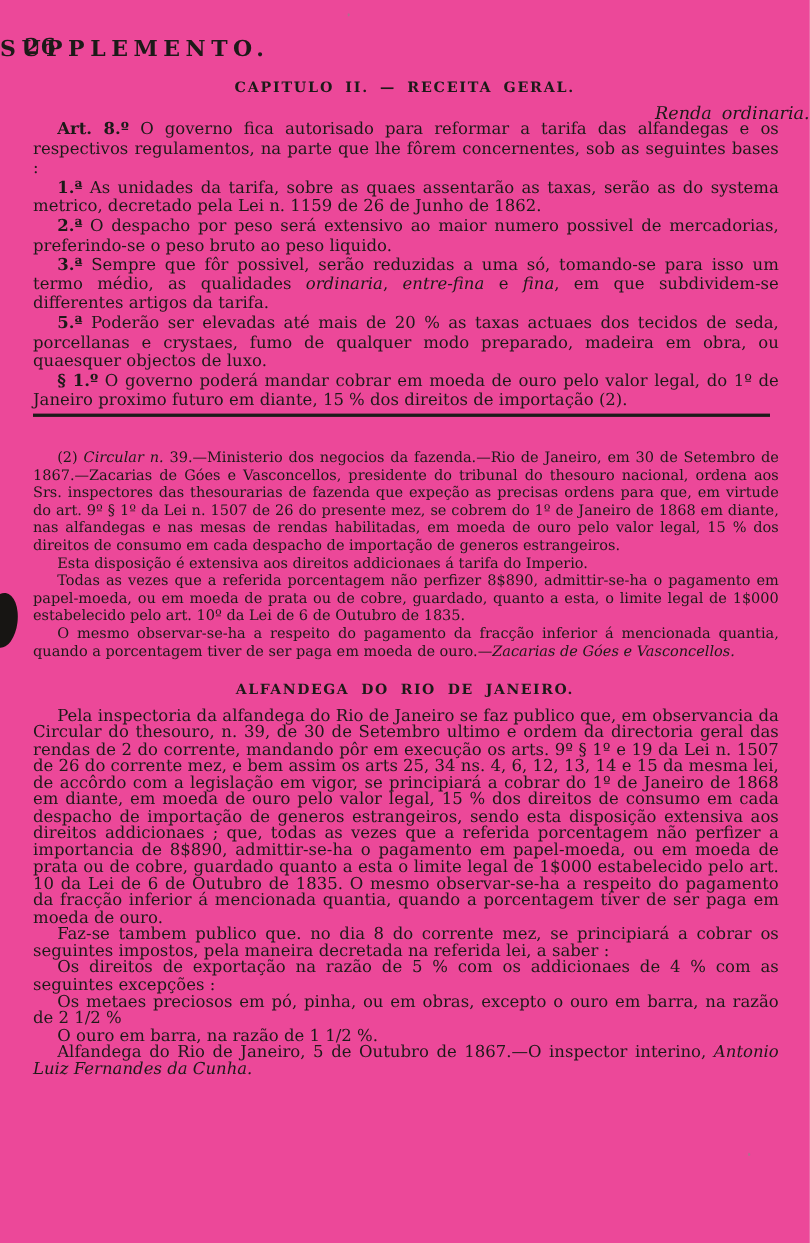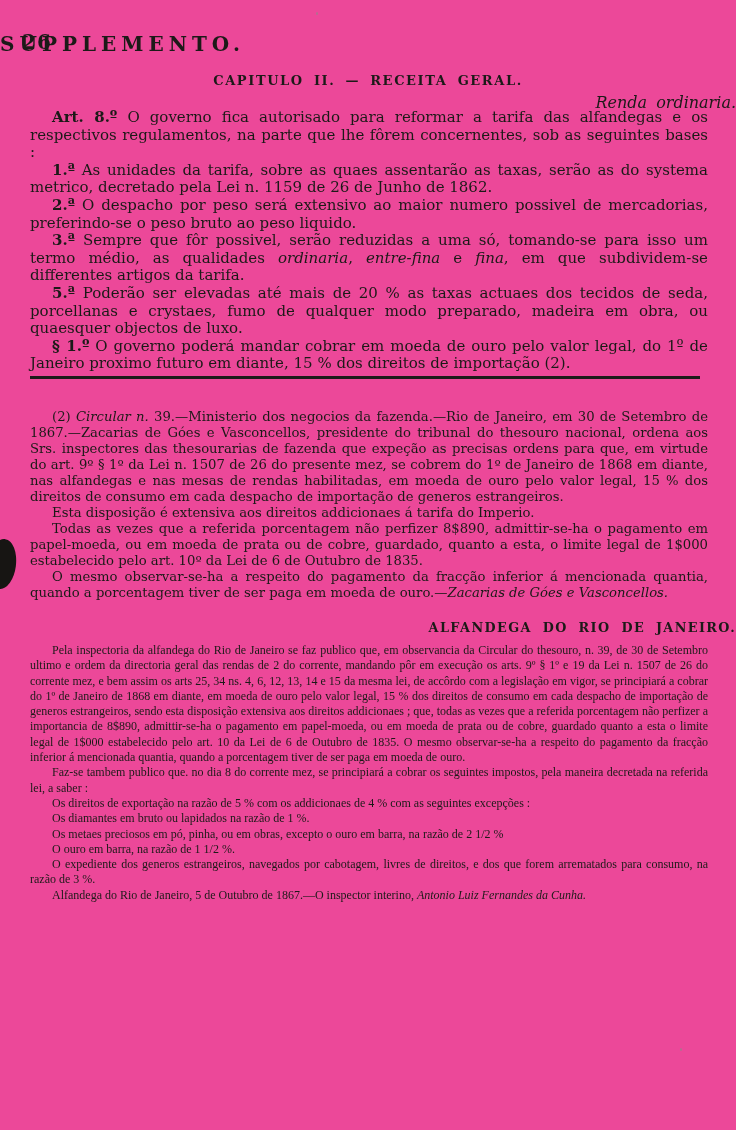--- a/index.html
+++ b/index.html
@@ -45,38 +45,38 @@
     word-spacing: 4px;
   }
   .text-block {
     position: absolute;
     left: 30px;
     right: 28px;
     text-align: justify;
   }
   .main-sec   { top: 109px; font-size: 15px;   line-height: 17.6px; }
   .footnote-sec { top: 392px; font-size: 13.2px; line-height: 16px; margin-top: 17px; }
-  .alf-sec    { top: 643px; font-size: 12px; line-height: 15.3px; font-family: Liberation Serif, serif; }
+  .alf-sec    { top: 643px; font-size: 15px; line-height: 15.3px; }
   .para { margin: 0; text-indent: 22px; }
   .it { font-style: italic; }
   .bd { font-weight: bold; }
   .footnote-rule {
     position: absolute;
     top: 376px;
     left: 30px;
     right: 36px;
     height: 3px;
     background: #1d1b19;
   }
   .alf-heading {
     position: absolute;
     top: 620px;
     left: 0;
     right: 0;
-    text-align: right;
+    text-align: center;
     font-size: 12.8px;
     font-weight: bold;
     letter-spacing: 1.4px;
     word-spacing: 5px;
   }
   .ink-blot {
     position: absolute;
     left: -11px;
     top: 539px;
     width: 27px;
@@ -117,24 +117,22 @@
       <p class="para"><span>Todas as vezes que a referida porcentagem não perfizer 8$890, admittir-se-ha o pagamento em papel-moeda, ou em moeda de prata ou de cobre, guardado, quanto a esta, o limite legal de 1$000 estabelecido pelo art. 10º da Lei de 6 de Outubro de 1835.</span></p>
       <p class="para"><span>O mesmo observar-se-ha a respeito do pagamento da fracção inferior á mencionada quantia, quando a porcentagem tiver de ser paga em moeda de ouro.—</span><span class="it">Zacarias de Góes e Vasconcellos.</span></p>
     </div>
 
   <div class="alf-heading">ALFANDEGA DO RIO DE JANEIRO.</div>
 
   <div class="text-block alf-sec">
       <p class="para"><span>Pela inspectoria da alfandega do Rio de Janeiro se faz publico que, em observancia da Circular do thesouro, n. 39, de 30 de Setembro ultimo e ordem da directoria geral das rendas de 2 do corrente, mandando pôr em execução os arts. 9º § 1º e 19 da Lei n. 1507 de 26 do corrente mez, e bem assim os arts 25, 34 ns. 4, 6, 12, 13, 14 e 15 da mesma lei, de accôrdo com a legislação em vigor, se principiará a cobrar do 1º de Janeiro de 1868 em diante, em moeda de ouro pelo valor legal, 15 % dos direitos de consumo em cada despacho de importação de generos estrangeiros, sendo esta disposição extensiva aos direitos addicionaes ; que, todas as vezes que a referida porcentagem não perfizer a importancia de 8$890, admittir-se-ha o pagamento em papel-moeda, ou em moeda de prata ou de cobre, guardado quanto a esta o limite legal de 1$000 estabelecido pelo art. 10 da Lei de 6 de Outubro de 1835. O mesmo observar-se-ha a respeito do pagamento da fracção inferior á mencionada quantia, quando a porcentagem tiver de ser paga em moeda de ouro.</span></p>
       <p class="para"><span>Faz-se tambem publico que. no dia 8 do corrente mez, se principiará a cobrar os seguintes impostos, pela maneira decretada na referida lei, a saber :</span></p>
       <p class="para"><span>Os direitos de exportação na razão de 5 % com os addicionaes de 4 % com as seguintes excepções :</span></p>
-      <p class="para"><span>Os diamantes em bruto ou lapidados na razão de 1 %.</span></p>
       <p class="para"><span>Os metaes preciosos em pó, pinha, ou em obras, excepto o ouro em barra, na razão de 2 1/2 %</span></p>
       <p class="para"><span>O ouro em barra, na razão de 1 1/2 %.</span></p>
-      <p class="para"><span>O expediente dos generos estrangeiros, navegados por cabotagem, livres de direitos, e dos que forem arrematados para consumo, na razão de 3 %.</span></p>
       <p class="para"><span>Alfandega do Rio de Janeiro, 5 de Outubro de 1867.—O inspector interino, </span><span class="it">Antonio Luiz Fernandes da Cunha.</span></p>
     </div>
 
   <div class="ink-blot"></div>
 
   <div class="speck" style="left:316px; top:12px;"></div>
   <div class="speck" style="left:680px; top:1048px;"></div>
 
 </div>
 

